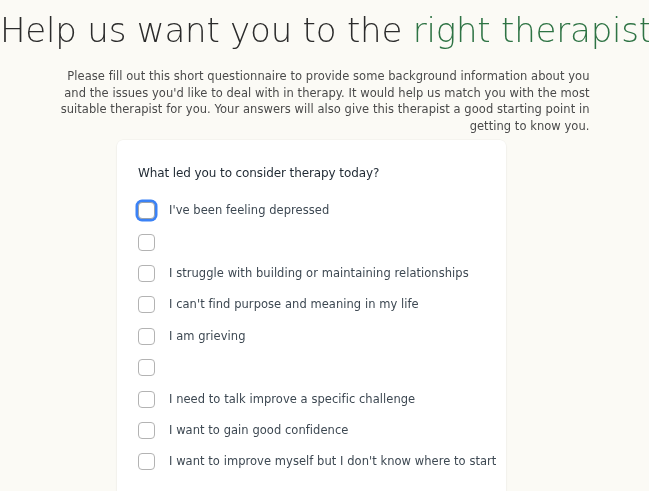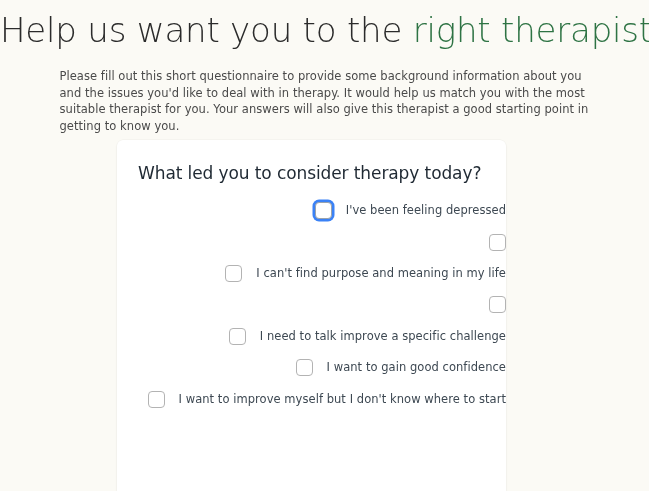--- a/index.html
+++ b/index.html
@@ -36,21 +36,21 @@
     color: #2b2b2b;
     white-space: nowrap;
   }
   .page-title .accent {
     color: #2e7344;
   }
 
   .page-subtitle {
     margin: 16px auto 0 auto;
     width: 530px;
-    text-align: left;
+    text-align: right;
     font-size: 11.5px;
     font-weight: 400;
     line-height: 16.5px;
     color: #4a4a4a;
     letter-spacing: 0.05px;
   }
 
   
   .card {
     position: absolute;
@@ -62,42 +62,41 @@
     border-top-left-radius: 6px;
     border-top-right-radius: 6px;
     box-shadow: 0 0 0 0.5px rgba(0,0,0,0.04), 0 1px 3px rgba(0,0,0,0.035);
     box-sizing: border-box;
     overflow: hidden;
   }
 
   .question-heading {
     margin: 0;
     padding: 22px 0 0 21px;
-    font-size: 17px;
+    font-size: 12px;
     font-weight: 400;
     line-height: 22px;
     color: #1f2933;
     letter-spacing: -0.1px;
   }
 
   .options {
     margin: 0;
     padding: 0;
     list-style: none;
     position: relative;
     margin-top: 11px;
   }
 
   .option-row {
     display: flex;
     align-items: center;
     height: 31.4px;
     padding-left: 21px;
     box-sizing: border-box;
-    justify-content: flex-end;
   }
 
   .checkbox {
     position: relative;
     flex: 0 0 auto;
     width: 17px;
     height: 17px;
     border: 1px solid #b3b3b3;
     border-radius: 4px;
     background: #ffffff;
@@ -133,21 +132,29 @@
     <ul class="options" id="options-list">
         <li class="option-row focused">
           <span class="checkbox"></span>
           <span class="option-label">I've been feeling depressed</span>
         </li>
         <li class="option-row">
           <span class="checkbox"></span>
         </li>
         <li class="option-row">
           <span class="checkbox"></span>
+          <span class="option-label">I struggle with building or maintaining relationships</span>
+        </li>
+        <li class="option-row">
+          <span class="checkbox"></span>
           <span class="option-label">I can't find purpose and meaning in my life</span>
+        </li>
+        <li class="option-row">
+          <span class="checkbox"></span>
+          <span class="option-label">I am grieving</span>
         </li>
         <li class="option-row">
           <span class="checkbox"></span>
         </li>
         <li class="option-row">
           <span class="checkbox"></span>
           <span class="option-label">I need to talk improve a specific challenge</span>
         </li>
         <li class="option-row">
           <span class="checkbox"></span>

